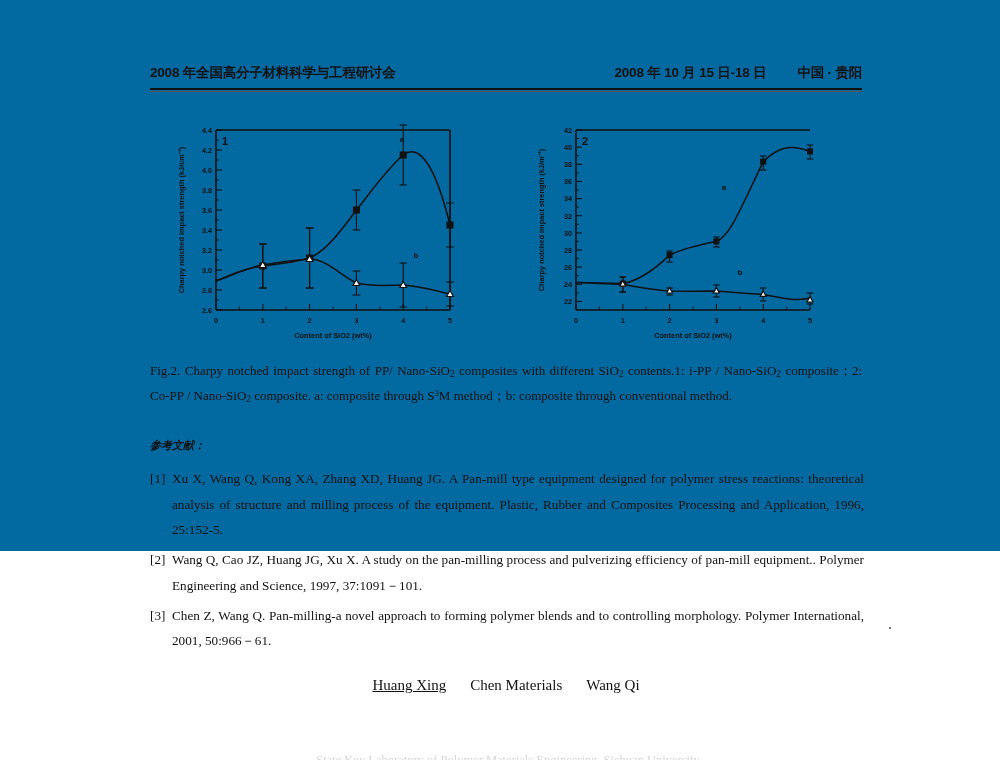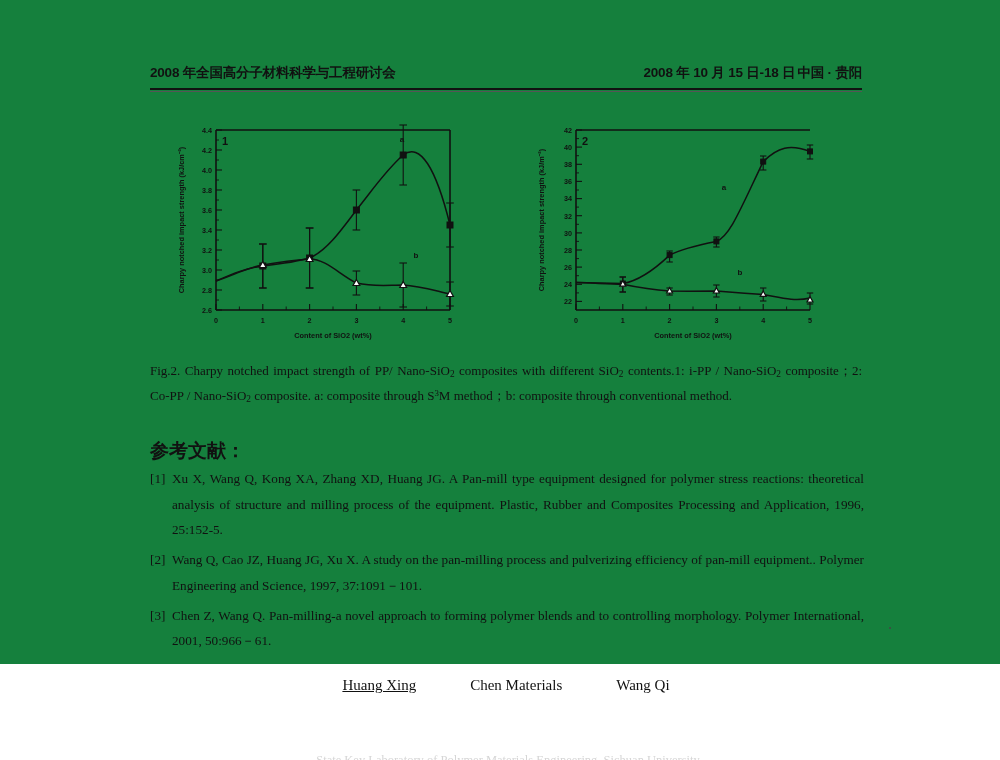--- a/index.html
+++ b/index.html
@@ -10,43 +10,43 @@
     width: 1000px; height: 760px;
     position: relative;
     font-family: "Liberation Serif", serif;
     color: #0a0a0a;
     overflow: hidden;
   }
 
   .page {
     position: absolute;
     left: 0; top: 0;
-    width: 1000px; height: 664px;
-    background: #15803d;
+    width: 1000px; height: 551px;
+    background: #0369a1;
   }
 
   
   .header {
     position: absolute;
     left: 150px; top: 64px;
     width: 712px;
     display: flex;
     align-items: baseline;
     font-family: "Liberation Sans", sans-serif;
     font-weight: bold;
     font-size: 13.5px;
     letter-spacing: -0.2px;
     color: #111;
   }
   .header-left { white-space: nowrap; }
   .header-right {
     margin-left: auto;
     white-space: nowrap;
     display: flex;
-    gap: 2px;
+    gap: 31px;
   }
   .header-rule {
     position: absolute;
     left: 150px; top: 88px;
     width: 712px; height: 2px;
     background: #111;
   }
   .header-rule-thin {
     position: absolute;
     left: 150px; top: 91px;
@@ -107,22 +107,23 @@
     text-align: justify;
     color: #111;
   }
 
   
   .ref-heading {
     position: absolute;
     left: 150px; top: 438px;
     font-family: "Liberation Sans", sans-serif;
     font-weight: bold;
-    font-size: 19px;
+    font-size: 11px;
     color: #111;
+    font-style: italic;
   }
   .ref-list {
     position: absolute;
     left: 150px; top: 466px;
     width: 714px;
   }
   .ref-item {
     display: flex;
     font-size: 13.2px;
     line-height: 1.95;
@@ -145,21 +146,21 @@
     line-height: 1.22;
     letter-spacing: -0.1px;
     color: #0a0a0a;
   }
   .authors {
     margin-top: 9px;
     font-size: 15px;
     color: #111;
     display: flex;
     justify-content: center;
-    gap: 54px;
+    gap: 24px;
   }
   .author-underline { text-decoration: underline; }
 
   .faint-line {
     position: absolute;
     left: 208px; top: 753px;
     width: 600px;
     text-align: center;
     font-size: 12.5px;
     color: #d6d6d6;

